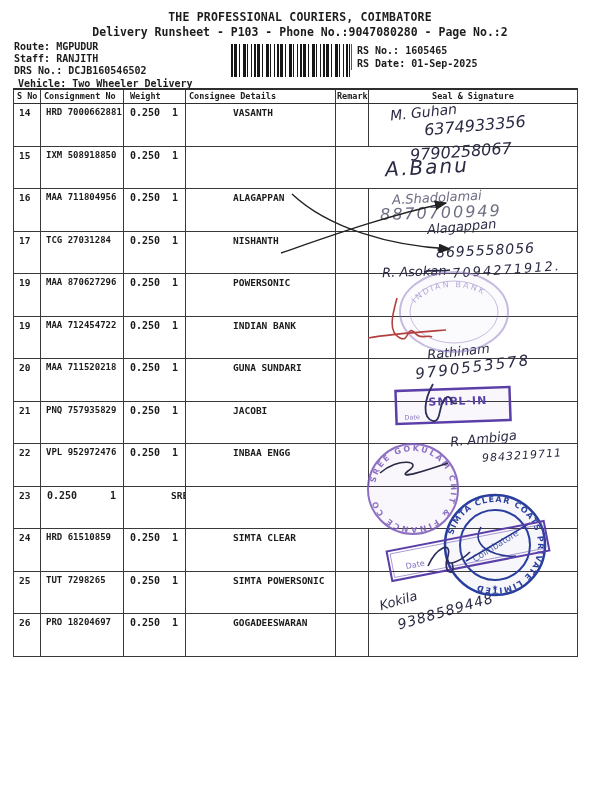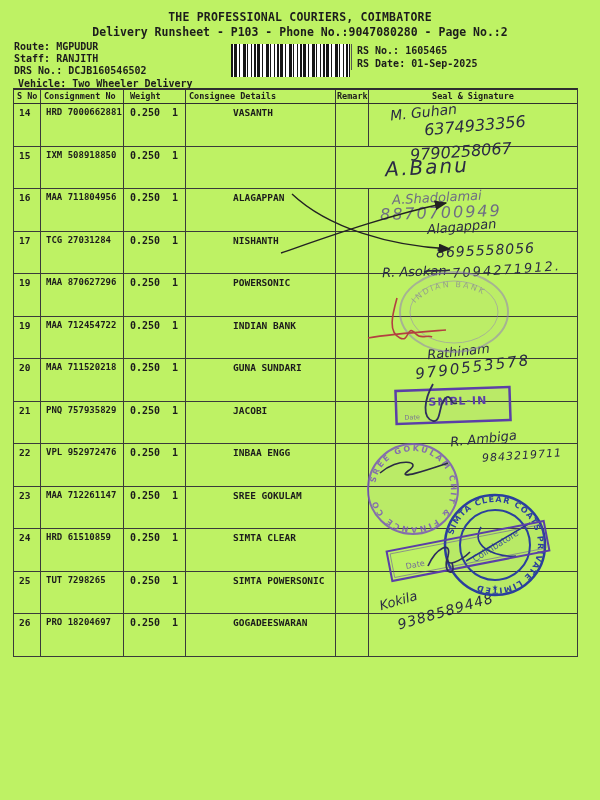--- a/index.html
+++ b/index.html
@@ -1,16 +1,16 @@
 <!DOCTYPE html>
 <html><head>
 <meta charset="utf-8">
 <style>
   html,body{margin:0;padding:0;background:#e8e8e6;}
-  .page{position:relative;width:600px;height:800px;background:#bef264;overflow:hidden;
+  .page{position:relative;width:600px;height:800px;background:#ffffff;overflow:hidden;
         font-family:"DejaVu Sans Mono",monospace;color:#1c1c1c;}
   
   .hdr-title{position:absolute;top:10px;left:0;width:100%;text-align:center;
              font-weight:bold;font-size:11.5px;letter-spacing:.2px;}
   .hdr-sub{position:absolute;top:25px;left:0;width:100%;text-align:center;
            font-weight:bold;font-size:11.5px;letter-spacing:0;}
   .meta{position:absolute;left:14px;font-weight:bold;font-size:10px;white-space:nowrap;}
   .meta.m1{top:41px}.meta.m2{top:53px}.meta.m3{top:65px}.meta.m4{top:78px;left:18px}
   .barcode{position:absolute;left:231px;top:44px;width:119px;height:33px;
     background:repeating-linear-gradient(90deg,#161616 0 2px,#fff 2px 3px,#161616 3px 6px,
@@ -195,21 +195,20 @@
         <span>0.250</span>
         <span>1</span>
       </div>
       <div class="c cgn">INBAA ENGG</div>
       <div class="c"></div>
       <div class="c"></div>
     </div>
 
     <div class="trow">
       <div class="c sno">23</div>
-      <div class="c cons">MAA 712261147</div>
       <div class="c wp">
         <span>0.250</span>
         <span>1</span>
       </div>
       <div class="c cgn">SREE GOKULAM</div>
       <div class="c"></div>
       <div class="c"></div>
     </div>
 
     <div class="trow">

